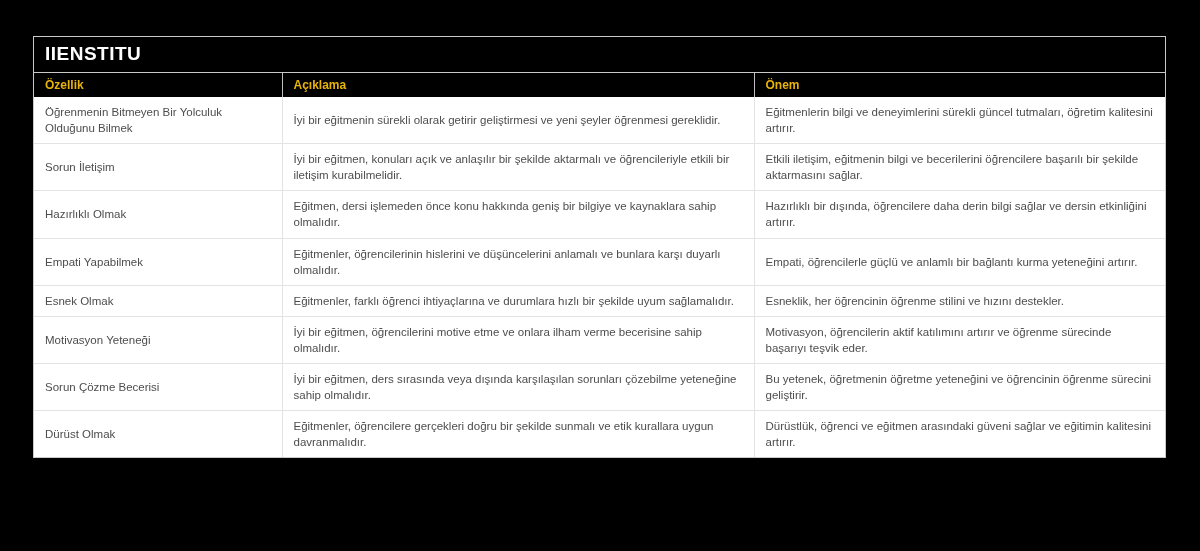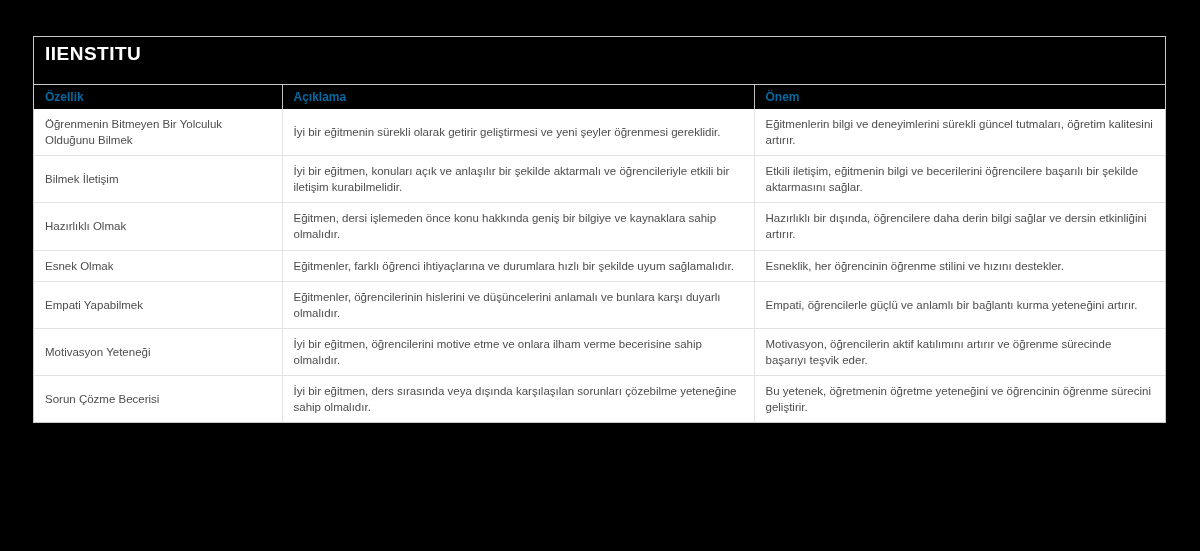--- a/index.html
+++ b/index.html
@@ -19,33 +19,33 @@
     border: 1px solid #c9c9c9;
     box-sizing: border-box;
     background: #000000;
   }
   .title-bar {
     background: #000000;
     color: #ffffff;
     font-size: 19px;
     font-weight: bold;
     letter-spacing: 0.5px;
-    padding: 6px 11px 19px 11px;
+    padding: 6px 11px 7px 11px;
     border-bottom: 1px solid #c9c9c9;
   }
   table.features {
     width: 100%;
     border-collapse: collapse;
     table-layout: fixed;
   }
   table.features col.c1 { width: 248px; }
   table.features col.c2 { width: 472px; }
   table.features thead th {
     background: #000000;
-    color: #0369a1;
+    color: #eab308;
     font-size: 12px;
     font-weight: bold;
     text-align: left;
     vertical-align: middle;
     padding: 5px 11px;
     border-left: 1px solid #bfbfbf;
   }
   table.features thead th:first-child { border-left: none; }
   table.features tbody td {
     background: #ffffff;
@@ -79,44 +79,49 @@
         <th>Önem</th>
       </tr>
     </thead>
     <tbody>
       <tr>
         <td>Öğrenmenin Bitmeyen Bir Yolculuk Olduğunu Bilmek</td>
         <td>İyi bir eğitmenin sürekli olarak getirir geliştirmesi ve yeni şeyler öğrenmesi gereklidir.</td>
         <td>Eğitmenlerin bilgi ve deneyimlerini sürekli güncel tutmaları, öğretim kalitesini artırır.</td>
       </tr>
       <tr>
-        <td>Bilmek İletişim</td>
+        <td>Sorun İletişim</td>
         <td>İyi bir eğitmen, konuları açık ve anlaşılır bir şekilde aktarmalı ve öğrencileriyle etkili bir iletişim kurabilmelidir.</td>
         <td>Etkili iletişim, eğitmenin bilgi ve becerilerini öğrencilere başarılı bir şekilde aktarmasını sağlar.</td>
       </tr>
       <tr>
         <td>Hazırlıklı Olmak</td>
         <td>Eğitmen, dersi işlemeden önce konu hakkında geniş bir bilgiye ve kaynaklara sahip olmalıdır.</td>
         <td>Hazırlıklı bir dışında, öğrencilere daha derin bilgi sağlar ve dersin etkinliğini artırır.</td>
       </tr>
       <tr>
+        <td>Empati Yapabilmek</td>
+        <td>Eğitmenler, öğrencilerinin hislerini ve düşüncelerini anlamalı ve bunlara karşı duyarlı olmalıdır.</td>
+        <td>Empati, öğrencilerle güçlü ve anlamlı bir bağlantı kurma yeteneğini artırır.</td>
+      </tr>
+      <tr>
         <td>Esnek Olmak</td>
         <td>Eğitmenler, farklı öğrenci ihtiyaçlarına ve durumlara hızlı bir şekilde uyum sağlamalıdır.</td>
         <td>Esneklik, her öğrencinin öğrenme stilini ve hızını destekler.</td>
-      </tr>
-      <tr>
-        <td>Empati Yapabilmek</td>
-        <td>Eğitmenler, öğrencilerinin hislerini ve düşüncelerini anlamalı ve bunlara karşı duyarlı olmalıdır.</td>
-        <td>Empati, öğrencilerle güçlü ve anlamlı bir bağlantı kurma yeteneğini artırır.</td>
       </tr>
       <tr>
         <td>Motivasyon Yeteneği</td>
         <td>İyi bir eğitmen, öğrencilerini motive etme ve onlara ilham verme becerisine sahip olmalıdır.</td>
         <td>Motivasyon, öğrencilerin aktif katılımını artırır ve öğrenme sürecinde başarıyı teşvik eder.</td>
       </tr>
       <tr>
         <td>Sorun Çözme Becerisi</td>
         <td>İyi bir eğitmen, ders sırasında veya dışında karşılaşılan sorunları çözebilme yeteneğine sahip olmalıdır.</td>
         <td>Bu yetenek, öğretmenin öğretme yeteneğini ve öğrencinin öğrenme sürecini geliştirir.</td>
       </tr>
+      <tr>
+        <td>Dürüst Olmak</td>
+        <td>Eğitmenler, öğrencilere gerçekleri doğru bir şekilde sunmalı ve etik kurallara uygun davranmalıdır.</td>
+        <td>Dürüstlük, öğrenci ve eğitmen arasındaki güveni sağlar ve eğitimin kalitesini artırır.</td>
+      </tr>
     </tbody>
   </table>
 </div>
 
 </body></html>

